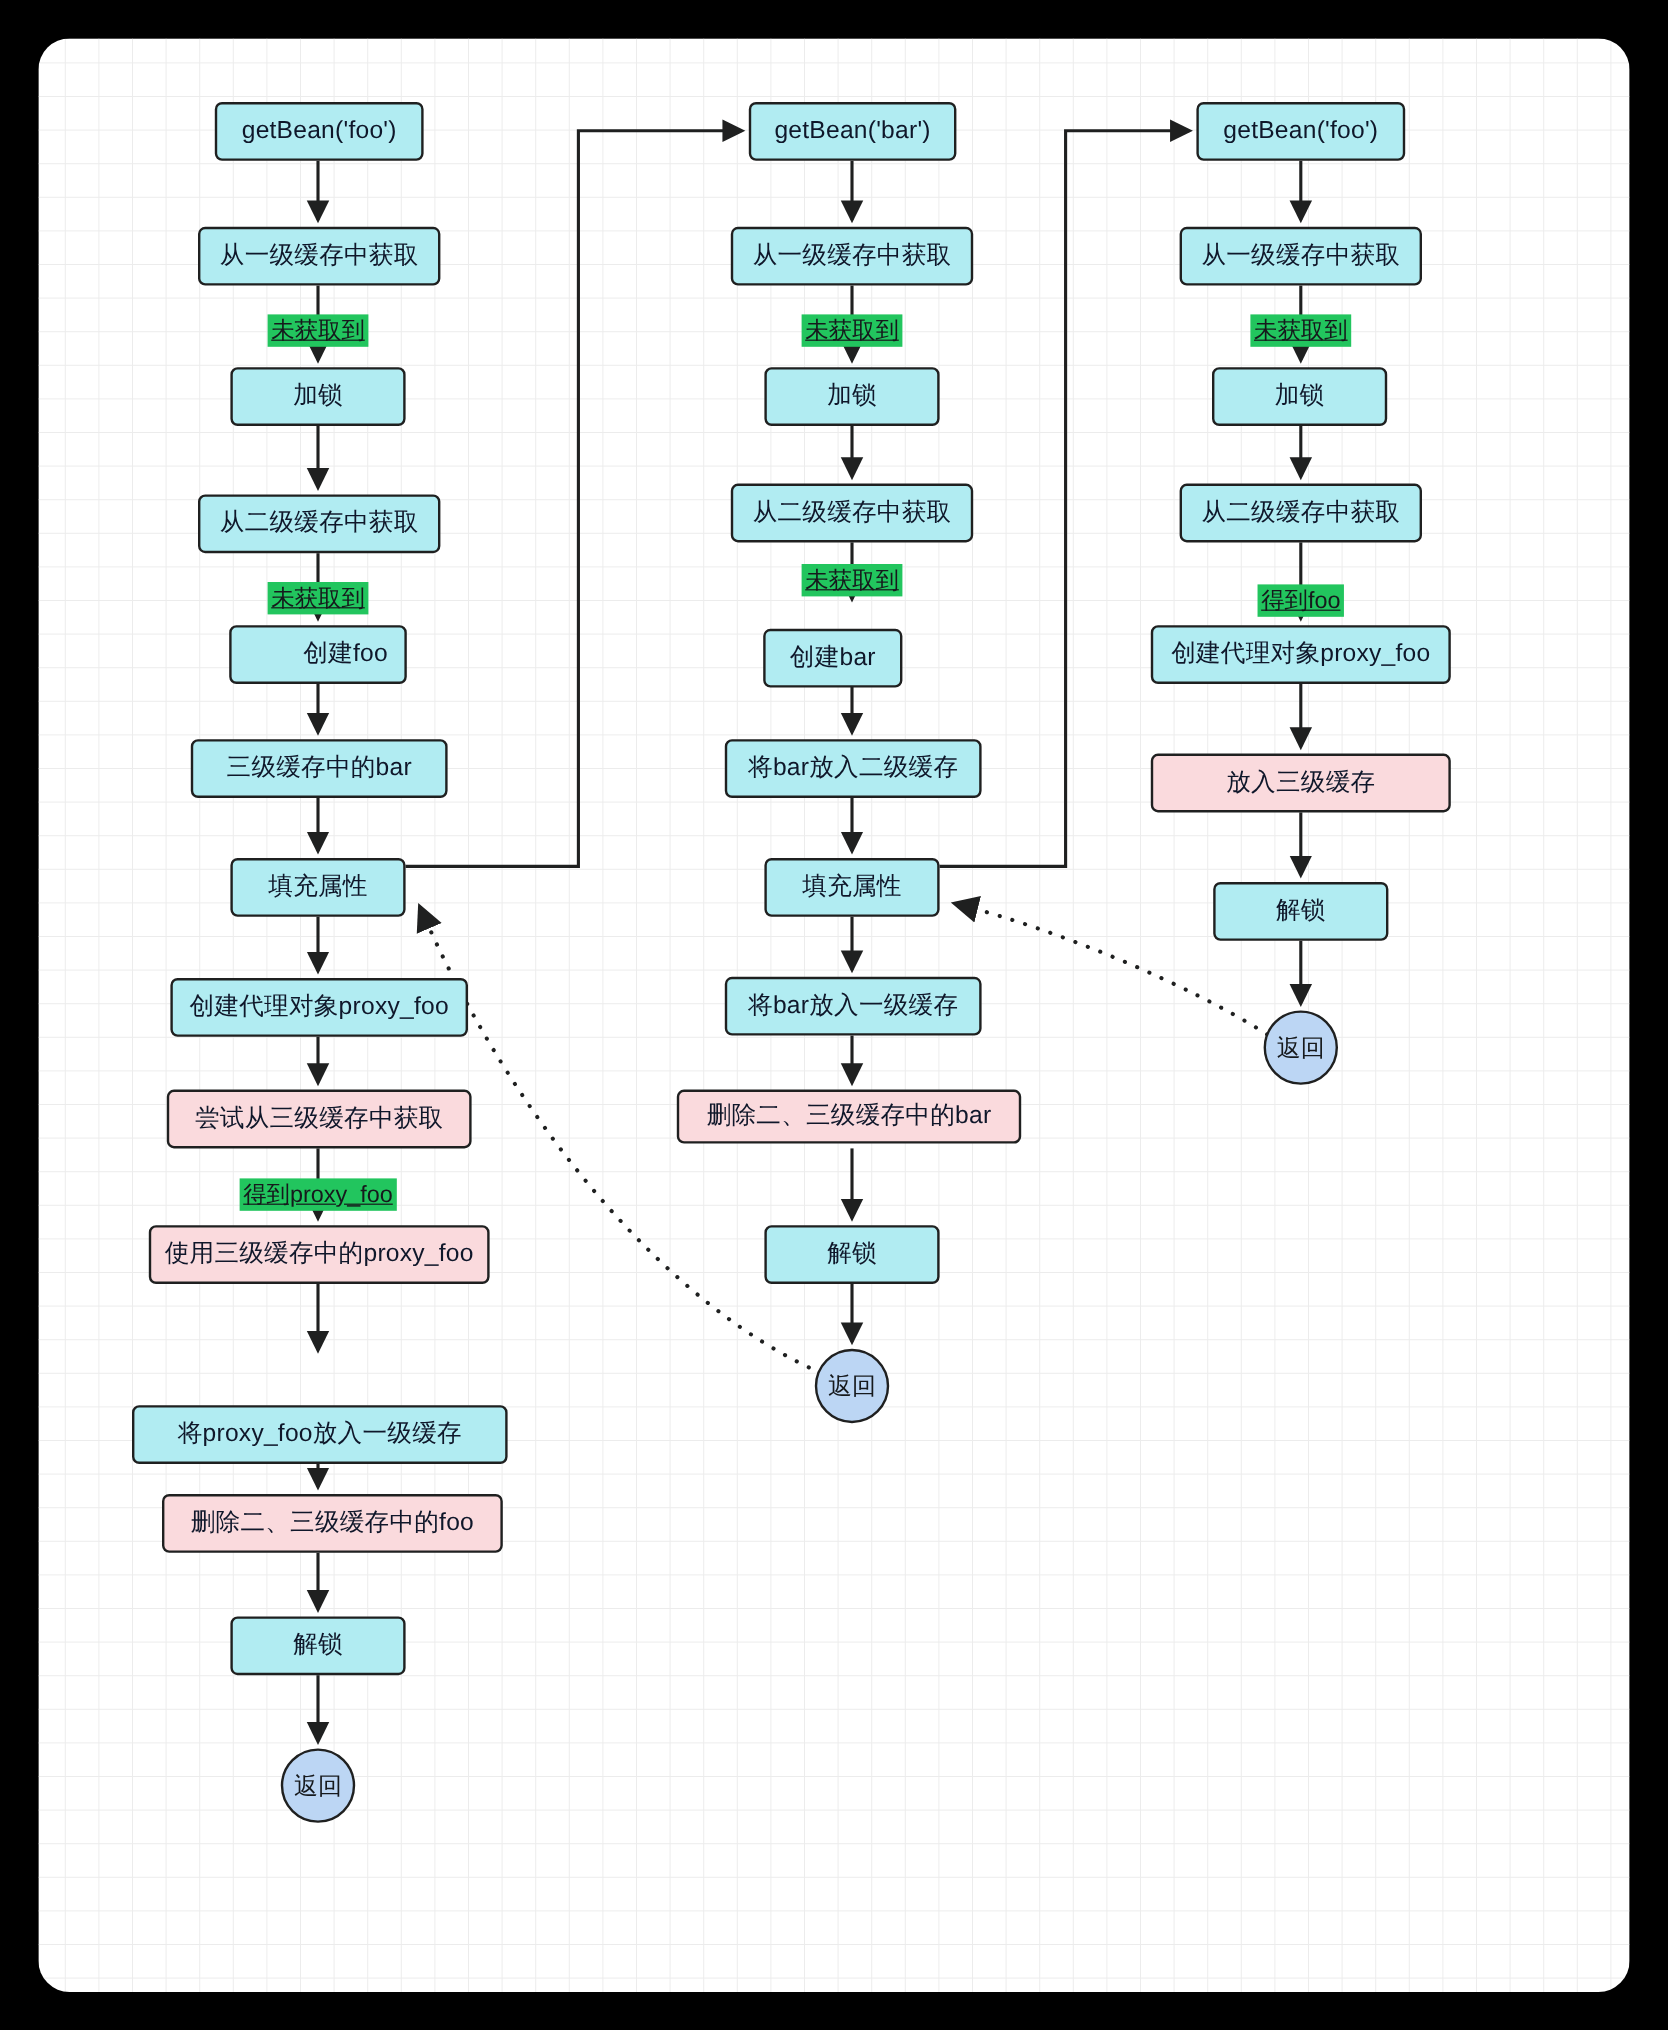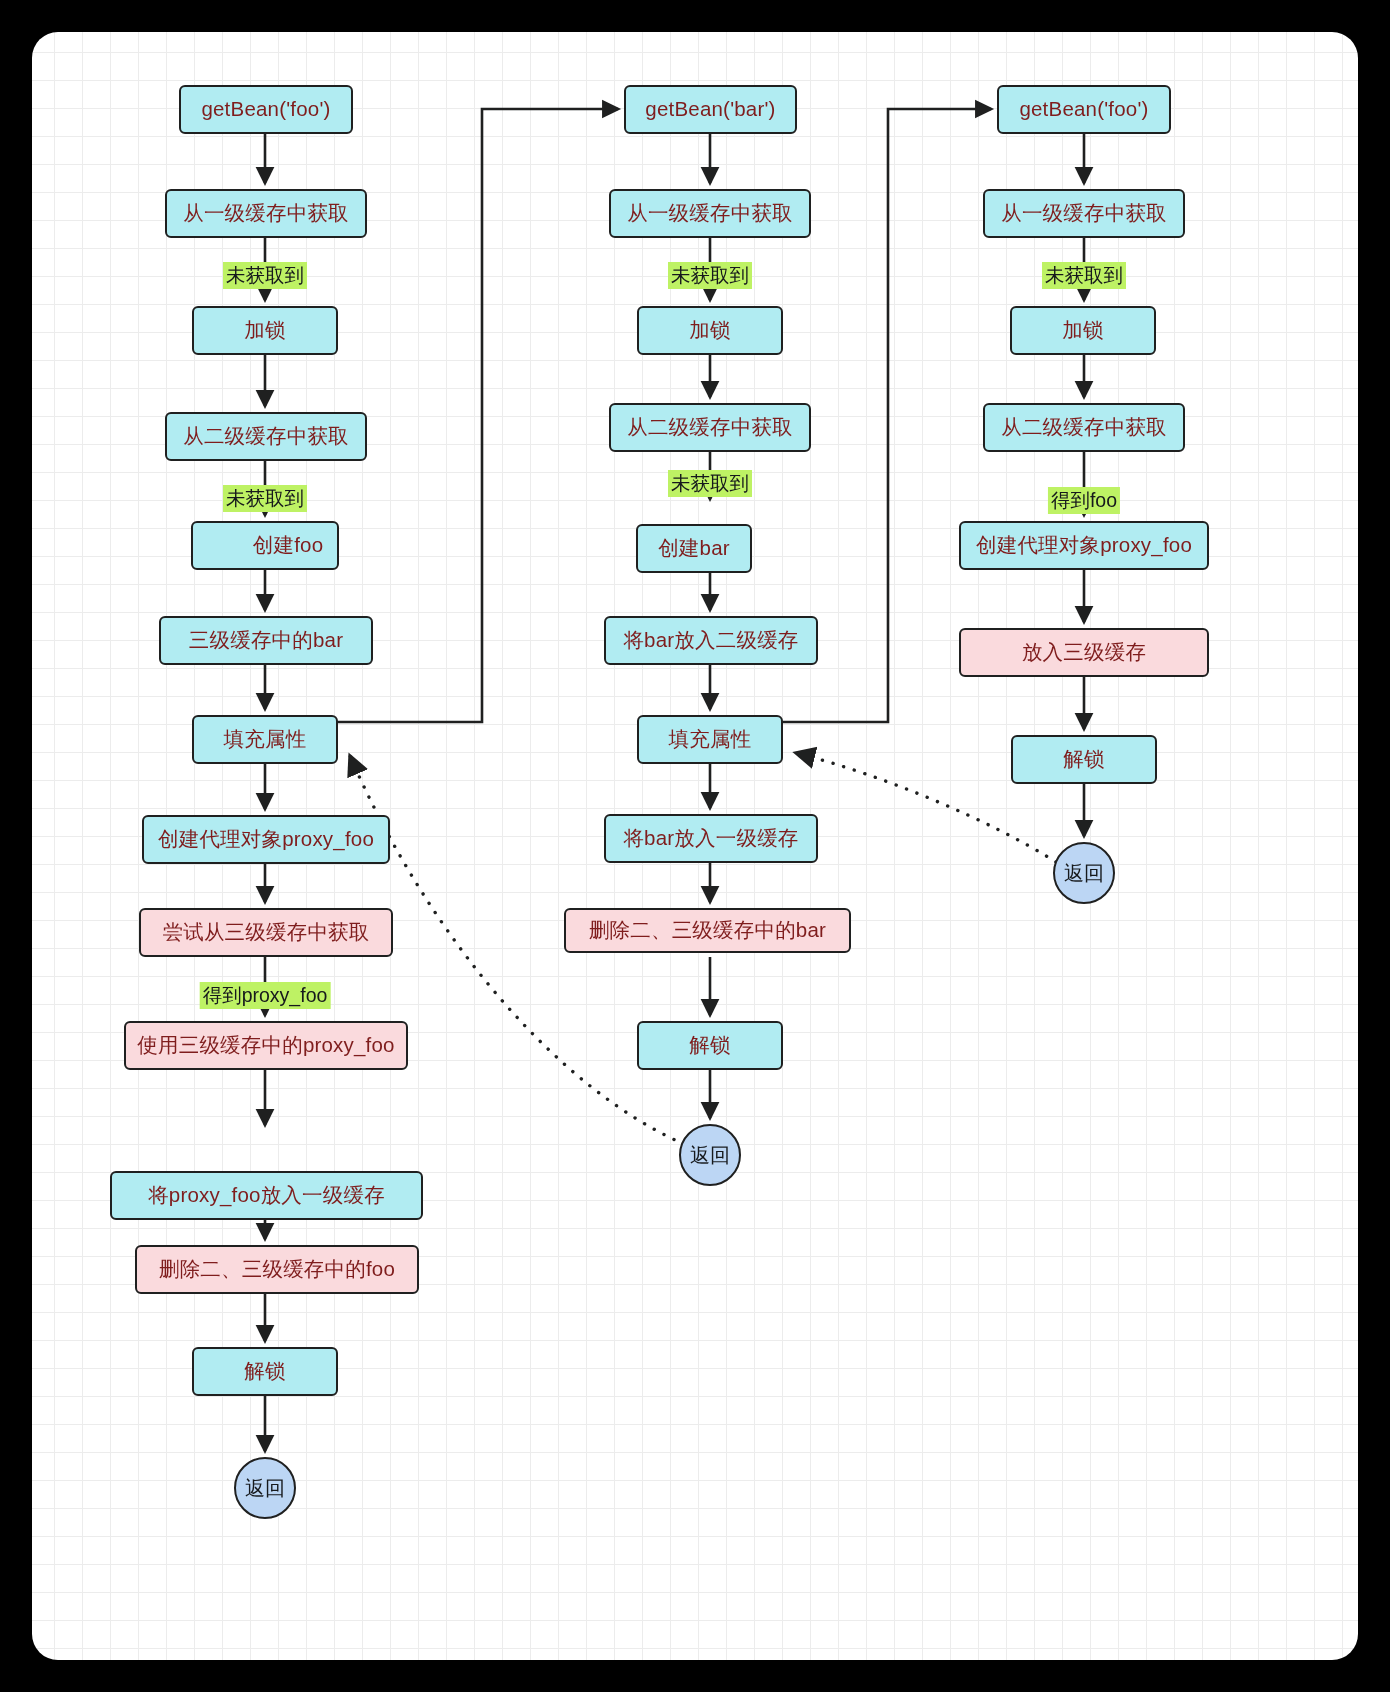--- a/index.html
+++ b/index.html
@@ -16,41 +16,42 @@
     overflow:hidden;
   }
   #svg{position:absolute;left:0;top:0;width:1390px;height:1692px;overflow:visible;}
   .node{
     position:absolute;
     box-sizing:border-box;
     border:2.2px solid #1f2020;
     border-radius:6px;
     display:flex;align-items:center;justify-content:center;
     font-size:20.5px;
-    color:#7f1d1d;
+    color:#0f172a;
     line-height:1.1;
     white-space:nowrap;
     letter-spacing:0.2px;
   }
   .blue{background:#b1ecf2;}
   .pink{background:#fadadd;}
   .circ{
     position:absolute;box-sizing:border-box;
     border:2.6px solid #1f2020;border-radius:50%;
     background:#bcd6f4;
     display:flex;align-items:center;justify-content:center;
     font-size:20px;color:#16191c;
   }
   .elabel{
     position:absolute;
     font-size:19.5px;color:#16191c;
-    background:#bef264;
+    background:#22c55e;
     padding:0 3px;
     white-space:nowrap;
     transform:translateX(-50%);
+    text-decoration:underline;
   }
 </style>
 </head>
 <body>
 
 <div id="canvas"></div>
 
 <svg id="svg" xmlns="http://www.w3.org/2000/svg">
   <defs>
     <marker id="ah" viewBox="0 0 12 12" refX="9.2" refY="6" markerWidth="8" markerHeight="8" orient="auto-start-reverse">

